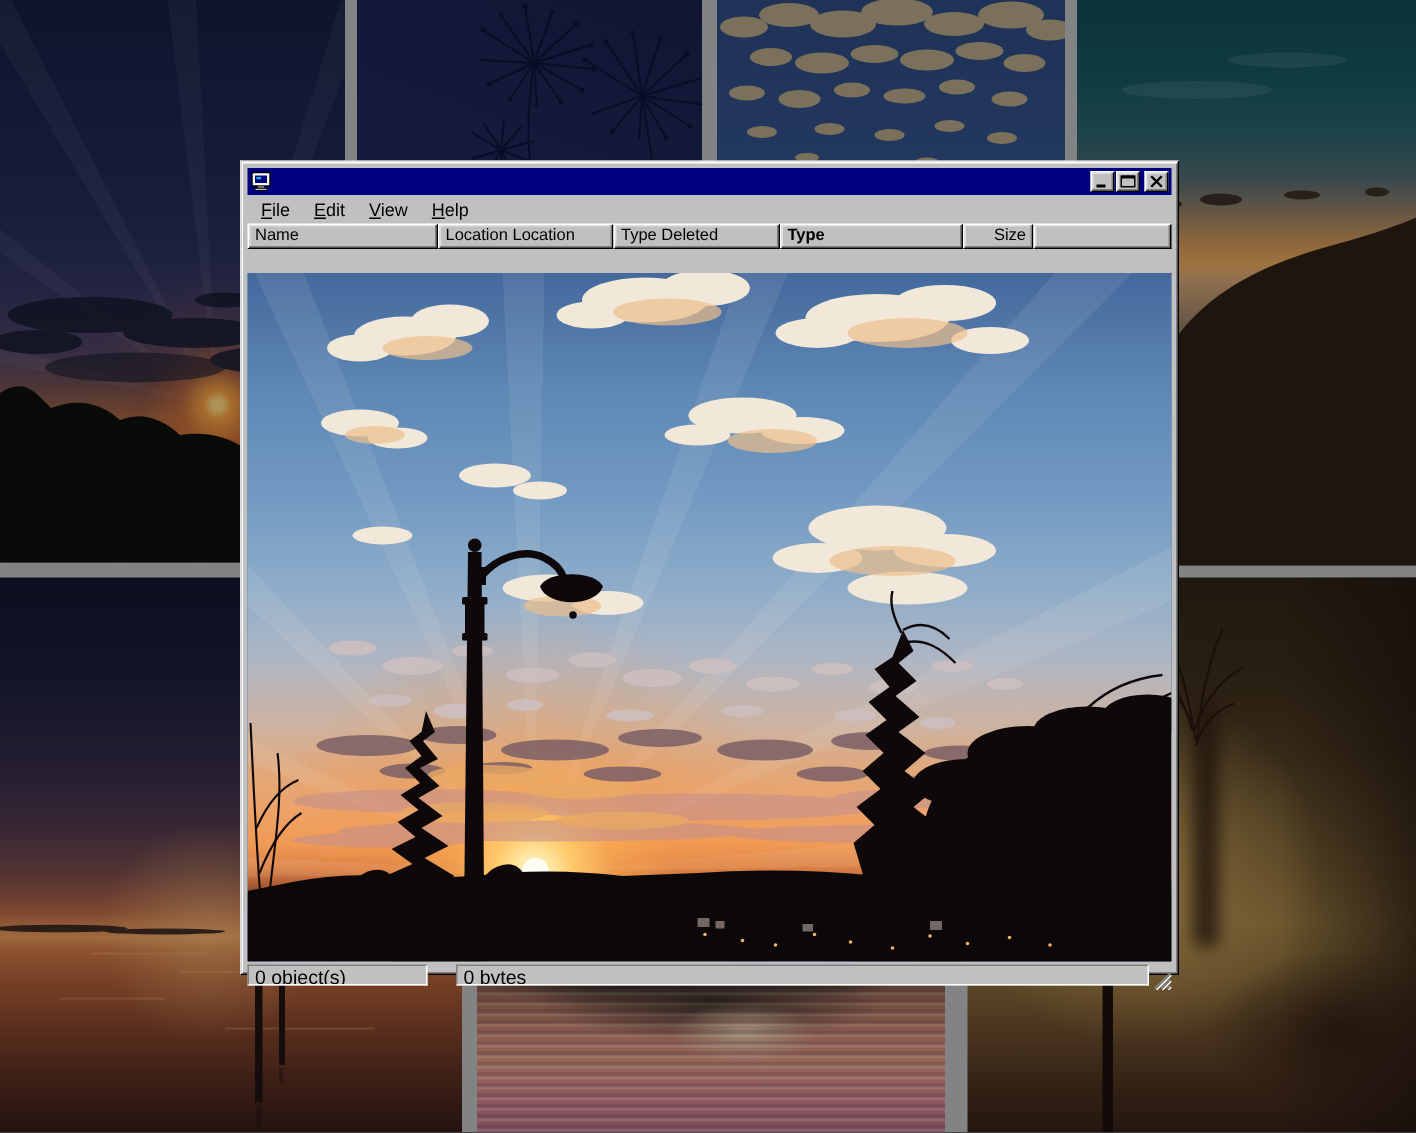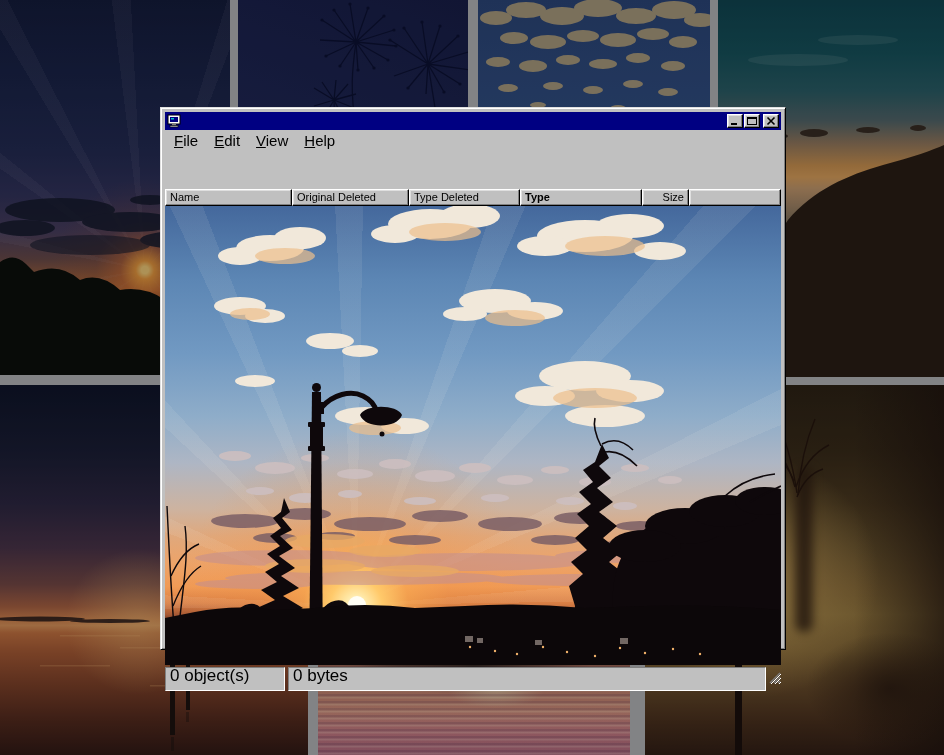--- a/index.html
+++ b/index.html
@@ -51,35 +51,35 @@
     box-shadow:inset 1px 1px 0 #fff, inset -1px -1px 0 #808080;}
   .titlebar{height:18px;background:#000082;display:flex;align-items:center;padding:0 2px;}
   .titlebar .icon{width:15px;height:14px;margin-right:3px;}
   .title-text{flex:1;color:#fff;font-size:11px;font-weight:bold;line-height:18px;
     white-space:nowrap;overflow:hidden;}
   .tb-btn{width:16px;height:14px;background:#c0c0c0;margin-left:1px;padding:0;
     border:1px solid;border-color:#fff #000 #000 #fff;
     box-shadow:inset -1px -1px 0 #808080, inset 1px 1px 0 #dfdfdf;
     display:flex;align-items:center;justify-content:center;box-sizing:border-box;}
   .tb-btn.close{margin-left:3px;}
-  .menubar{height:19px;display:flex;font-size:15px;color:#000;padding-left:1px;}
+  .menubar{height:19px;display:flex;align-items:center;font-size:12px;color:#000;padding-left:1px;}
   .menu-item{padding:2px 8px;}
-  .headers{height:17px;display:flex;margin-top:40px;}
+  .headers{height:33px;display:flex;}
   .colh{box-sizing:border-box;height:17px;background:#c0c0c0;font-size:11px;line-height:13px;
     padding:1px 4px;white-space:nowrap;overflow:hidden;
     border:1px solid;border-color:#fff #000 #000 #fff;
     box-shadow:inset -1px -1px 0 #808080, inset 1px 1px 0 #dfdfdf;}
   .viewport{position:relative;height:459px;overflow:hidden;background:#4a6e9e;
     box-shadow:inset 1px 1px 0 #5a5a5a;}
   .statusbar{margin-top:2px;height:18px;display:flex;position:relative;}
-  .pane{box-sizing:border-box;height:24px;font-size:17px;line-height:13px;padding:1px 4px;
+  .pane{box-sizing:border-box;height:14px;font-size:13px;line-height:13px;padding:1px 4px;
     border:1px solid;border-color:#808080 #fff #fff #808080;background:#c0c0c0;
     white-space:nowrap;overflow:hidden;}
   .pane1{width:120px;margin-right:3px;}
-  .pane2{flex:1;margin-right:15px;}
+  .pane2{flex:1;margin-right:15px;margin-left:16px;}
   .grip{position:absolute;right:0;bottom:1px;width:13px;height:13px;}
 
   
   .ph-sky{position:absolute;inset:0;
     background:linear-gradient(180deg,#44689c 0%,#5c86b4 16%,#7199c2 32%,#8fadc9 46%,#aeb6c4 56%,#cdb3a0 66%,#e0a87c 72%,#eda368 78%,#f09a55 83%,#d97f45 86.5%,#a85a35 89%,#54291e 91%,#1d1212 93%,#120c0e 100%);}
   .ph-sun{position:absolute;inset:0;
     background:radial-gradient(circle at 31% 87%, #fffdf2 0%, #ffe9a8 1.8%, #ffc96a 4.5%, rgba(250,170,80,.65) 9%, rgba(244,150,70,.28) 16%, rgba(244,150,70,0) 30%);}
   .ph-rays{position:absolute;inset:0;opacity:.9;
     background:repeating-conic-gradient(from 195deg at 31% 87%, rgba(255,248,235,0) 0deg 8deg, rgba(255,248,235,.09) 8deg 12deg, rgba(255,248,235,0) 12deg 22deg);}
 </style>
@@ -259,21 +259,21 @@
 
     <div class="menubar">
         <span class="menu-item"><u>F</u>ile</span>
         <span class="menu-item"><u>E</u>dit</span>
         <span class="menu-item"><u>V</u>iew</span>
         <span class="menu-item"><u>H</u>elp</span>
       </div>
 
     <div class="headers">
         <div class="colh" style="width: 127px; text-align: left;">Name</div>
-        <div class="colh" style="width: 117px; text-align: left;">Original Deleted</div>
+        <div class="colh" style="width: 117px; text-align: left;">Location Location</div>
         <div class="colh" style="width: 111px; text-align: left;">Type Deleted</div>
         <div class="colh" style="width: 122px; text-align: left; font-weight: bold;">Type</div>
         <div class="colh" style="width: 47px; text-align: right;">Size</div>
         <div class="colh" style="width: 92px; flex: 1 1 0%; text-align: left;"></div>
       </div>
 
     <div class="viewport">
       <div class="ph-sky"></div>
       <div class="ph-rays"></div>
       <div class="ph-sun"></div>

